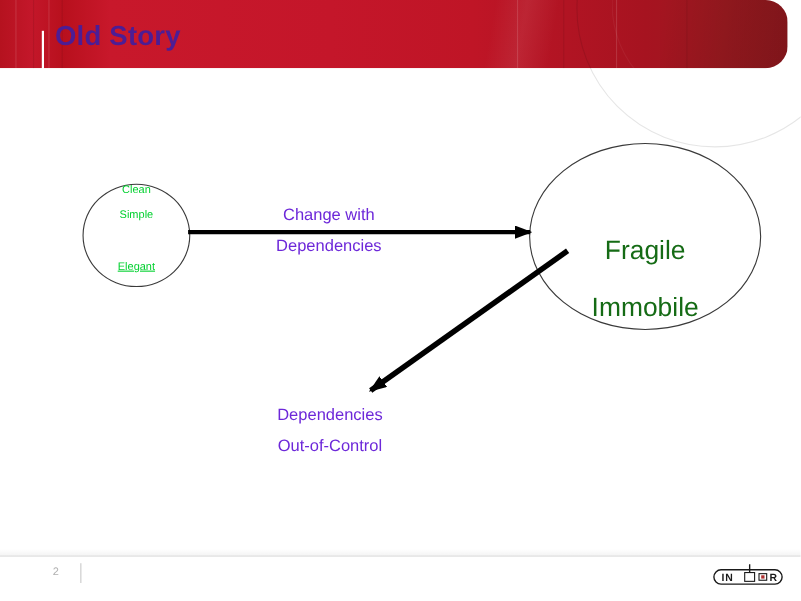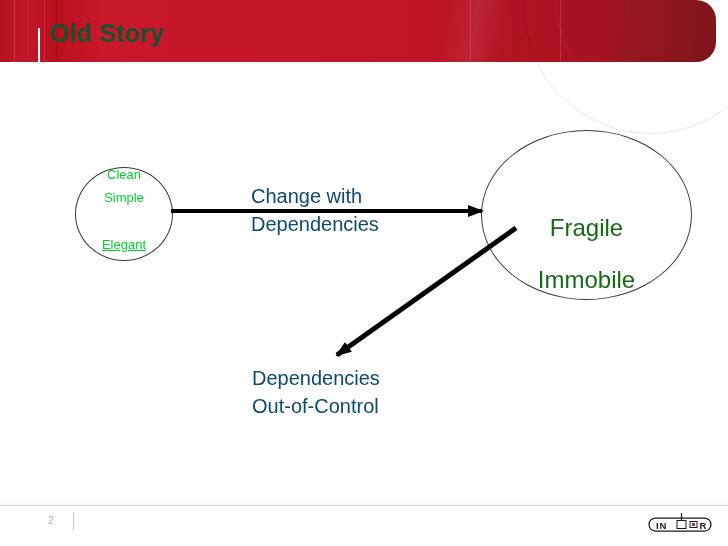--- a/index.html
+++ b/index.html
@@ -96,21 +96,21 @@
     width: 2px;
     height: 40px;
     background: #ffffff;
   }
   .slide-title {
     position: absolute;
     left: 50px;
     top: 19px;
     font-size: 25px;
     font-weight: bold;
-    color: #14532d;
+    color: #4c1d95;
     letter-spacing: 0.2px;
     white-space: nowrap;
   }
 
   
   .diagram {
     position: absolute;
     left: 0;
     top: 0;
     width: 728px;
@@ -138,44 +138,45 @@
   }
 
   .oval-text {
     position: absolute;
     text-align: center;
     white-space: nowrap;
     line-height: 1;
   }
   .left-word {
     color: #00d02e;
-    font-size: 13px;
+    font-size: 10px;
     left: 75px;
     width: 98px;
   }
   .left-word.w0 { top: 168px; }
   .left-word.w1 { top: 191px; }
   .left-word.w2 { top: 238px; text-decoration: underline; }
 
   .right-word {
     color: #156b15;
     font-size: 24px;
     left: 481px;
     width: 211px;
   }
   .right-word.w0 { top: 164px; }
   .right-word.w1 { top: 216px; }
   .right-word.w2 { top: 268px; }
 
   .label {
     position: absolute;
-    color: #0c4a6e;
-    font-size: 20px;
+    color: #6d28d9;
+    font-size: 15px;
     line-height: 28px;
     white-space: nowrap;
+    text-align: center;
   }
   .label-change {
     left: 251px;
     top: 182px;
   }
   .label-deps {
     left: 252px;
     top: 364px;
   }
 

